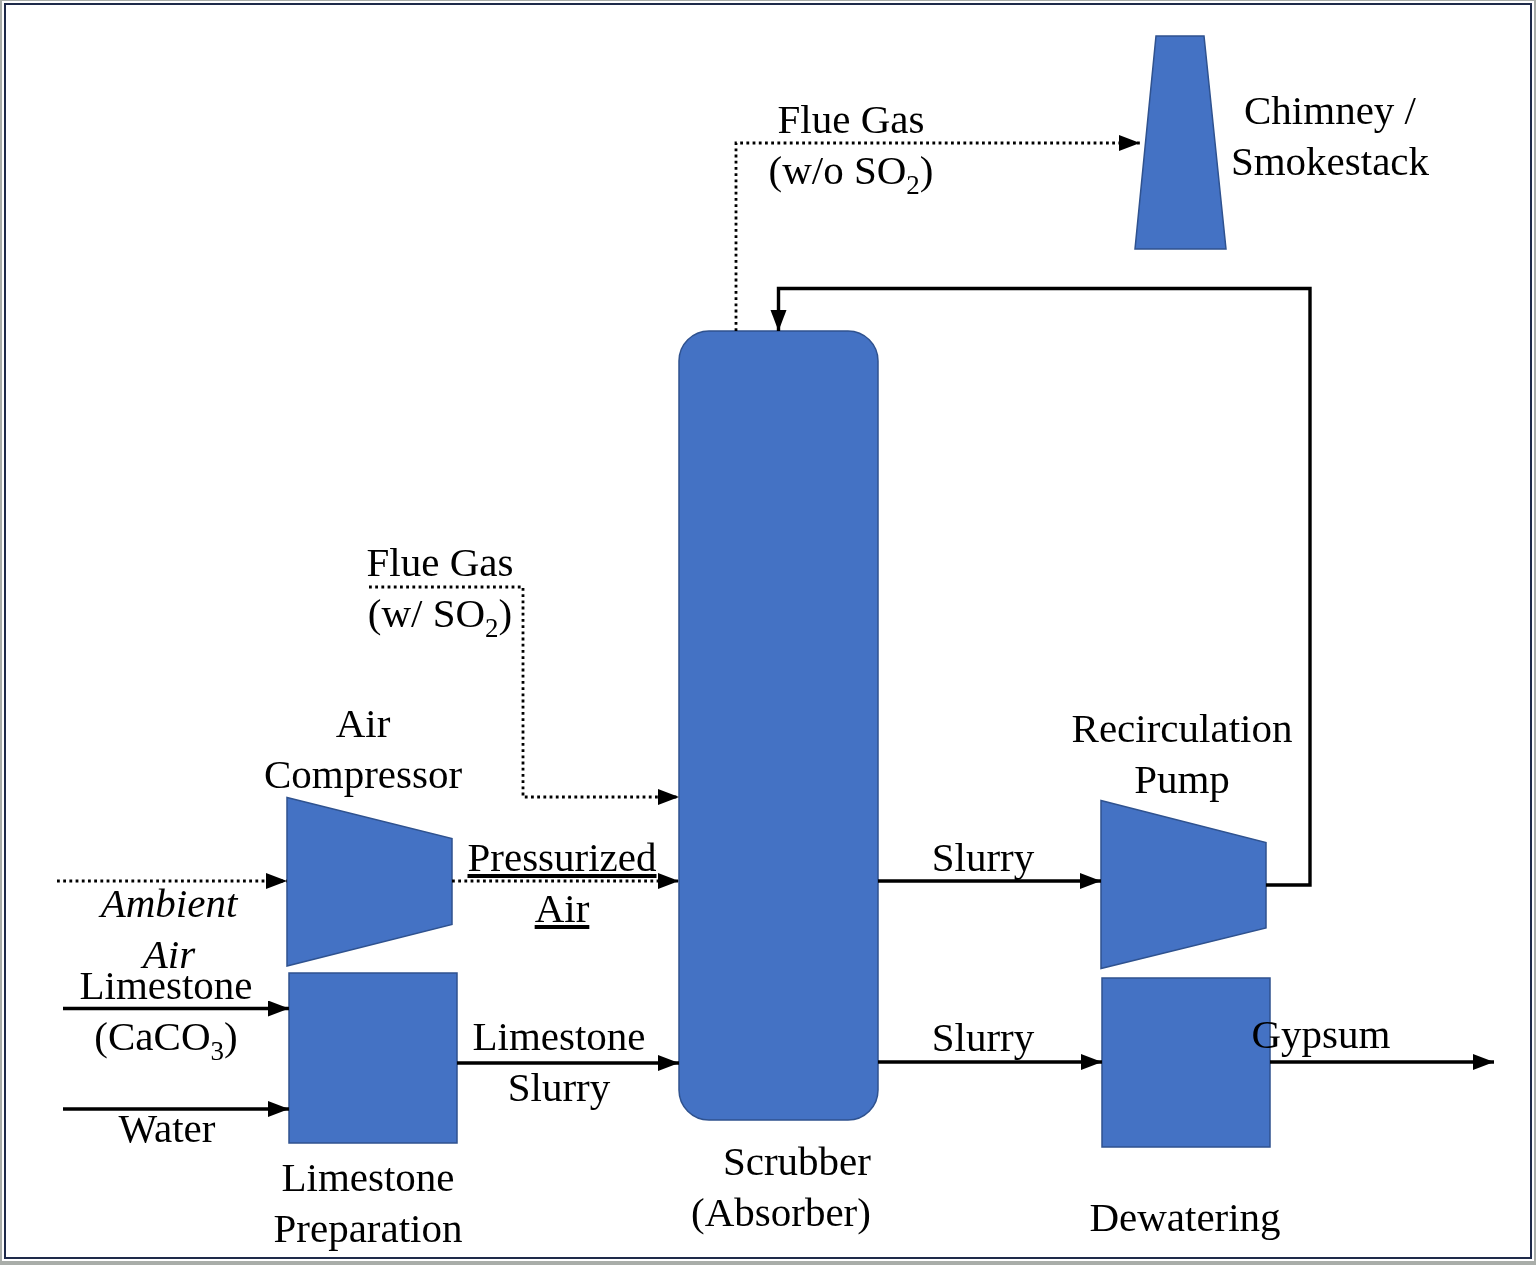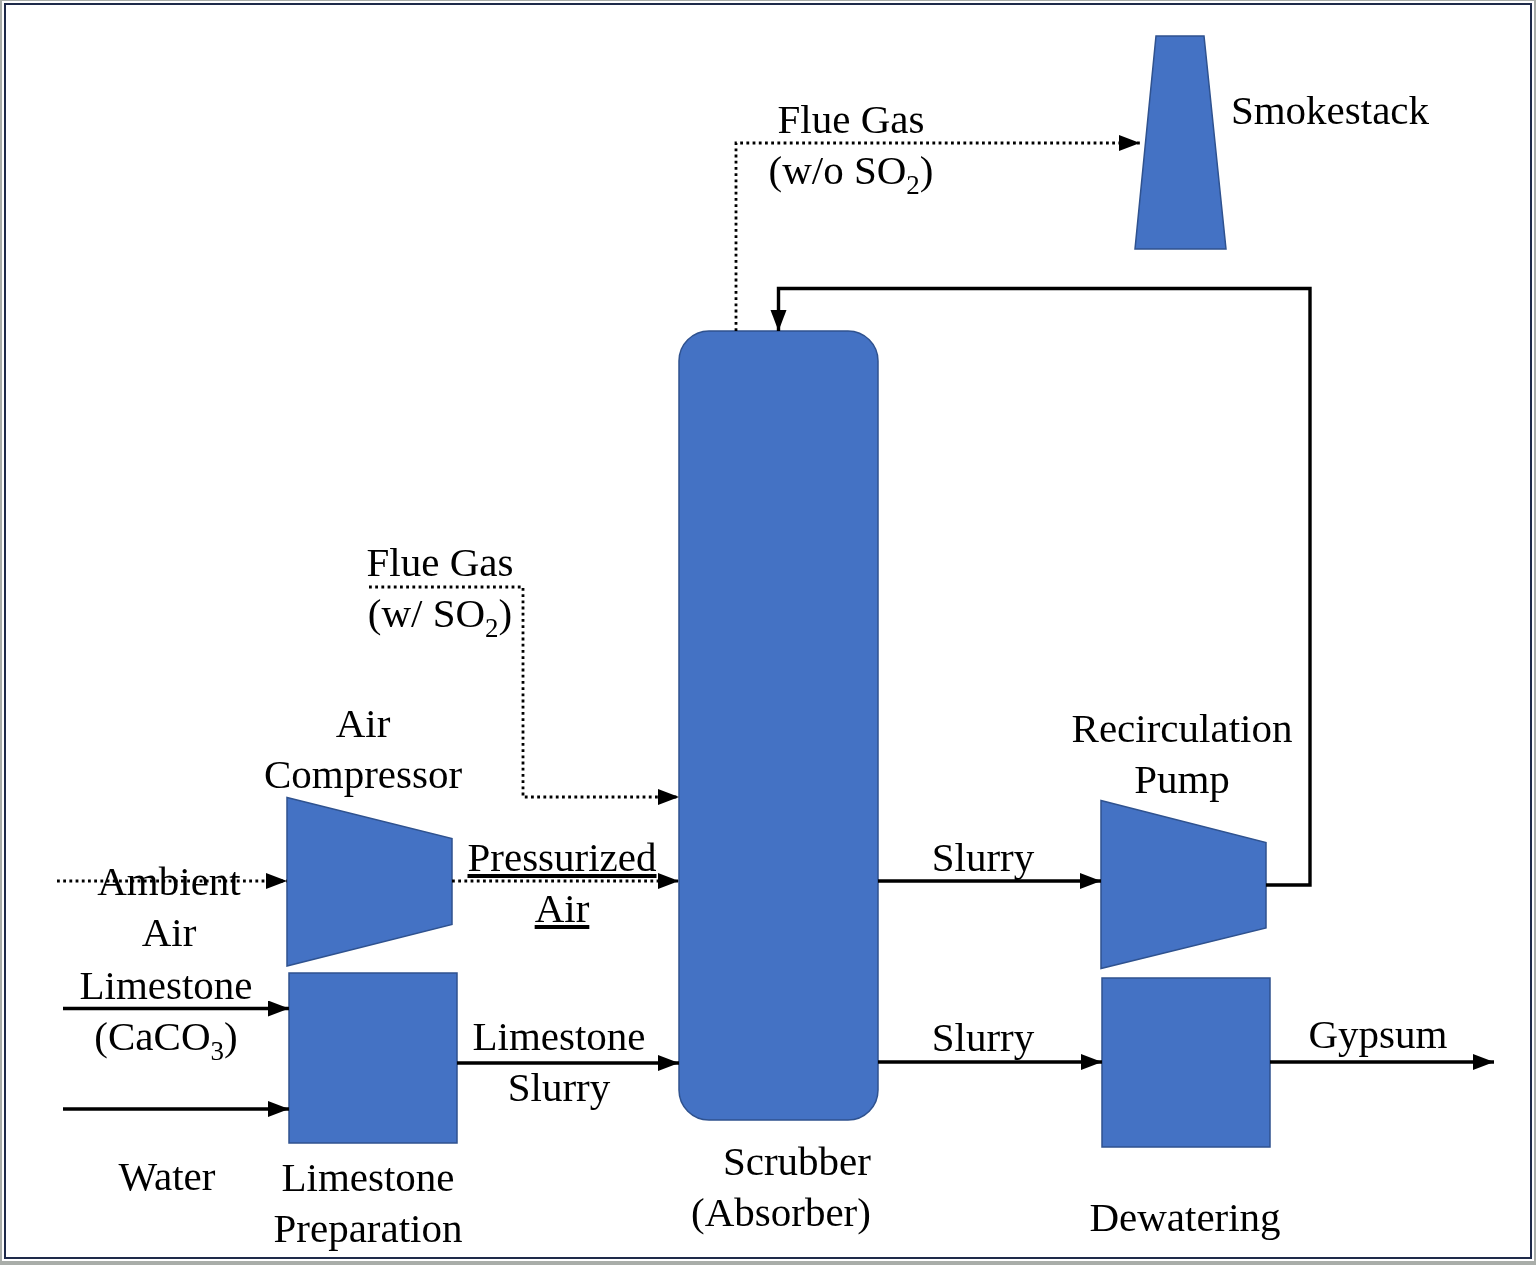--- a/index.html
+++ b/index.html
@@ -87,49 +87,50 @@
 
     <polyline points="1266,885 1310,885 1310,288.5 778.5,288.5 778.5,331" fill="none" stroke="#000000" stroke-width="3.4" marker-end="url(#arrow)"></polyline>
   </svg>
 
   <div class="label" style="left:851px; top:94px;">
     <div>Flue Gas</div>
     <div><span>(w/o SO</span><sub>2</sub><span>)</span></div>
   </div>
 
   <div class="label" style="left:1330px; top:85px;">
+    <div>Chimney /</div>
     <div>Smokestack</div>
   </div>
 
   <div class="label" style="left:440px; top:537px;">
     <div>Flue Gas</div>
     <div><span>(w/ SO</span><sub>2</sub><span>)</span></div>
   </div>
 
   <div class="label" style="left:363px; top:698px;">
     <div>Air</div>
     <div>Compressor</div>
   </div>
 
-  <div class="label" style="left:169px; top:856px;">
+  <div class="label" style="left:169px; top:878px;font-style:italic;">
     <div>Ambient</div>
     <div>Air</div>
   </div>
 
   <div class="label" style="left:562px; top:832px;text-decoration:underline;">
     <div>Pressurized</div>
     <div>Air</div>
   </div>
 
   <div class="label" style="left:166px; top:960px;">
     <div>Limestone</div>
     <div><span>(CaCO</span><sub>3</sub><span>)</span></div>
   </div>
 
-  <div class="label" style="left:167px; top:1103px;margin-top:48px;">
+  <div class="label" style="left:167px; top:1103px;">
     <div>Water</div>
   </div>
 
   <div class="label" style="left:559px; top:1011px;">
     <div>Limestone</div>
     <div>Slurry</div>
   </div>
 
   <div class="label" style="left:368px; top:1152px;">
     <div>Limestone</div>
@@ -147,21 +148,21 @@
   </div>
 
   <div class="label" style="left:983px; top:832px;">
     <div>Slurry</div>
   </div>
 
   <div class="label" style="left:983px; top:1012px;">
     <div>Slurry</div>
   </div>
 
-  <div class="label" style="left:1378px; top:1009px;">
+  <div class="label" style="left:1321px; top:1009px;">
     <div>Gypsum</div>
   </div>
 
   <div class="label" style="left:1185px; top:1144px;margin-top:48px;">
     <div>Dewatering</div>
   </div>
 
 </div>
 
 </body></html>

